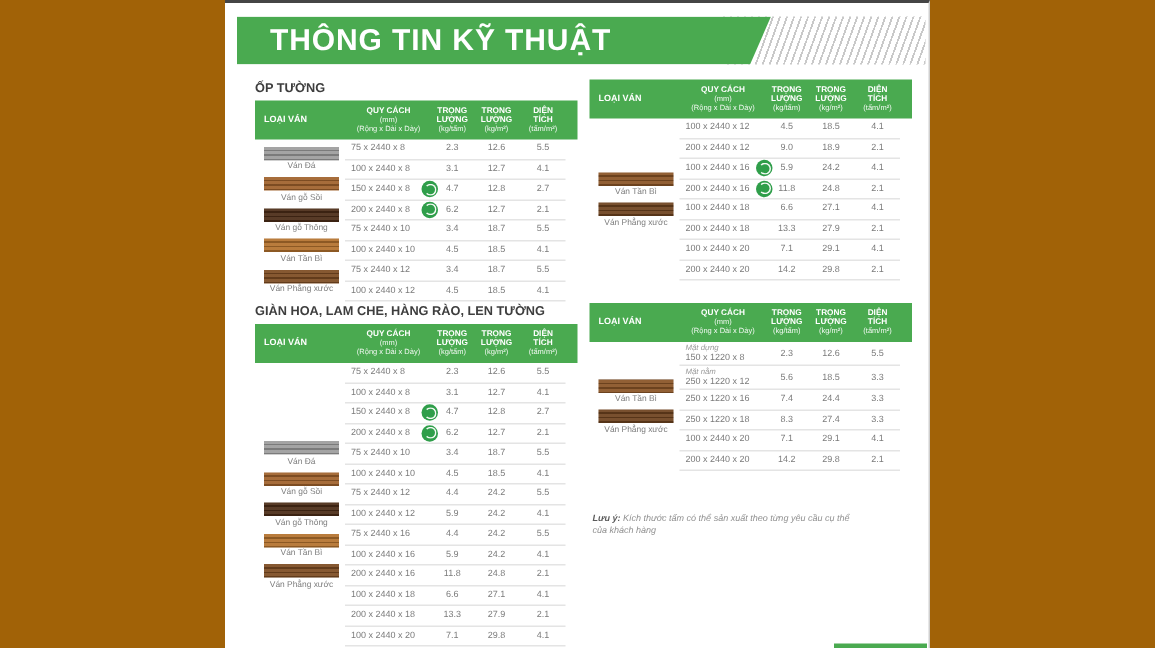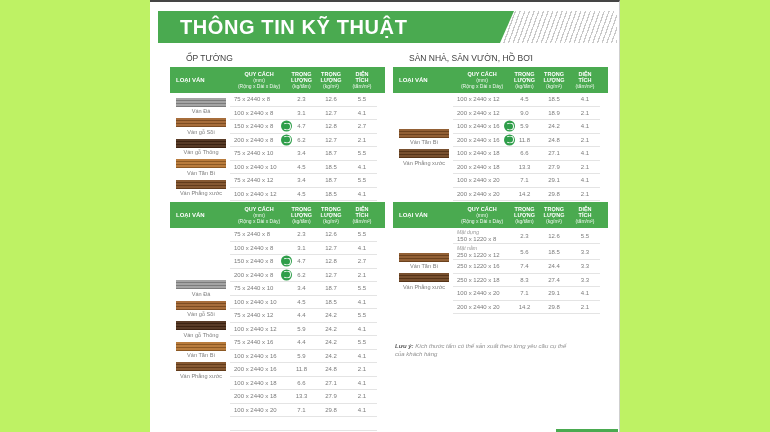--- a/index.html
+++ b/index.html
@@ -1,34 +1,34 @@
 <!DOCTYPE html>
 <html><head>
 <meta charset="utf-8">
 <style>
   html,body{margin:0;padding:0;background:#fff;}
-  .canvas{position:relative;width:770px;height:432px;background:#bef264;overflow:hidden;
+  .canvas{position:relative;width:770px;height:432px;background:#a16207;overflow:hidden;
           font-family:"Liberation Sans",sans-serif;}
   .page{position:absolute;left:150px;top:0;width:470px;height:432px;background:#fff;
         border-top:2px solid #454545;border-right:1px solid #cfcfcf;box-sizing:border-box;}
   
   .banner-row{position:absolute;left:8px;top:9px;width:459px;height:32px;}
   .stripes{position:absolute;right:0;top:0;width:135px;height:100%;
            background:repeating-linear-gradient(110deg,#c9c9c9 0 1.2px,#ffffff 1.2px 4.4px);}
   .banner{position:absolute;left:0;top:0;width:356px;height:100%;background:#4aaa50;
           clip-path:polygon(0 0,100% 0,calc(100% - 14px) 100%,0 100%);
           display:flex;align-items:center;padding-left:22px;box-sizing:border-box;z-index:2;}
   .banner-title{color:#fff;font-weight:bold;font-size:20px;letter-spacing:.6px;white-space:nowrap;}
   
   .spec-section{position:absolute;width:215px;}
   #sec-0{left:20px;top:51px;}
   #sec-1{left:243px;top:51px;}
   #sec-2{left:20px;top:200px;}
   #sec-3{left:243px;top:200px;}
-  .sec-title{font-size:8.5px;font-weight:normal;color:#3e3e3e;margin:0 0 4px 16px;white-space:nowrap;}
+  .sec-title{font-size:8.5px;font-weight:bold;color:#3e3e3e;margin:0 0 4px 0;white-space:nowrap;}
   .thead{display:grid;grid-template-columns:60px 58px 27px 32px 30px;padding-right:8px;
          box-sizing:border-box;width:215px;height:26px;background:#4aaa50;color:#fff;align-items:center;}
   .th{text-align:center;font-size:5.5px;font-weight:bold;line-height:6px;padding:0 2px;box-sizing:border-box;}
   .th-loai{text-align:left;padding-left:6px;font-size:6px;}
   .hunit,.hsub{display:block;font-weight:normal;font-size:5px;opacity:.92;}
   .tbody{display:flex;width:215px;}
   .materials{width:60px;display:flex;flex-direction:column;justify-content:center;
              align-items:flex-start;gap:4px;padding-left:6px;box-sizing:border-box;}
   .mat{display:flex;flex-direction:column;align-items:center;}
   .swatch{width:50px;height:9px;}
@@ -161,21 +161,20 @@
               <div class="c-size"><span>100 x 2440 x 12</span></div>
               <div class="c-val">4.5</div>
               <div class="c-val">18.5</div>
               <div class="c-val">4.1</div>
             </div>
           </div>
       </div>
     </section>
 
     <section class="spec-section" id="sec-1">
-      <h2 class="sec-title">SÀN NHÀ, SÂN VƯỜN, HỒ BƠI</h2>
       <div class="thead">
         <div class="th th-loai">LOẠI VÁN</div>
         <div class="th th-quy">
           <span>QUY CÁCH</span>
           <span class="hunit">(mm)</span>
           <span class="hsub">(Rộng x Dài x Dày)</span>
         </div>
         <div class="th">
           <span>TRỌNG LƯỢNG</span>
           <span class="hunit">(kg/tấm)</span>
@@ -251,20 +250,21 @@
               <div class="c-size"><span>200 x 2440 x 20</span></div>
               <div class="c-val">14.2</div>
               <div class="c-val">29.8</div>
               <div class="c-val">2.1</div>
             </div>
           </div>
       </div>
     </section>
 
     <section class="spec-section" id="sec-2">
+      <h2 class="sec-title">GIÀN HOA, LAM CHE, HÀNG RÀO, LEN TƯỜNG</h2>
       <div class="thead">
         <div class="th th-loai">LOẠI VÁN</div>
         <div class="th th-quy">
           <span>QUY CÁCH</span>
           <span class="hunit">(mm)</span>
           <span class="hsub">(Rộng x Dài x Dày)</span>
         </div>
         <div class="th">
           <span>TRỌNG LƯỢNG</span>
           <span class="hunit">(kg/tấm)</span>

